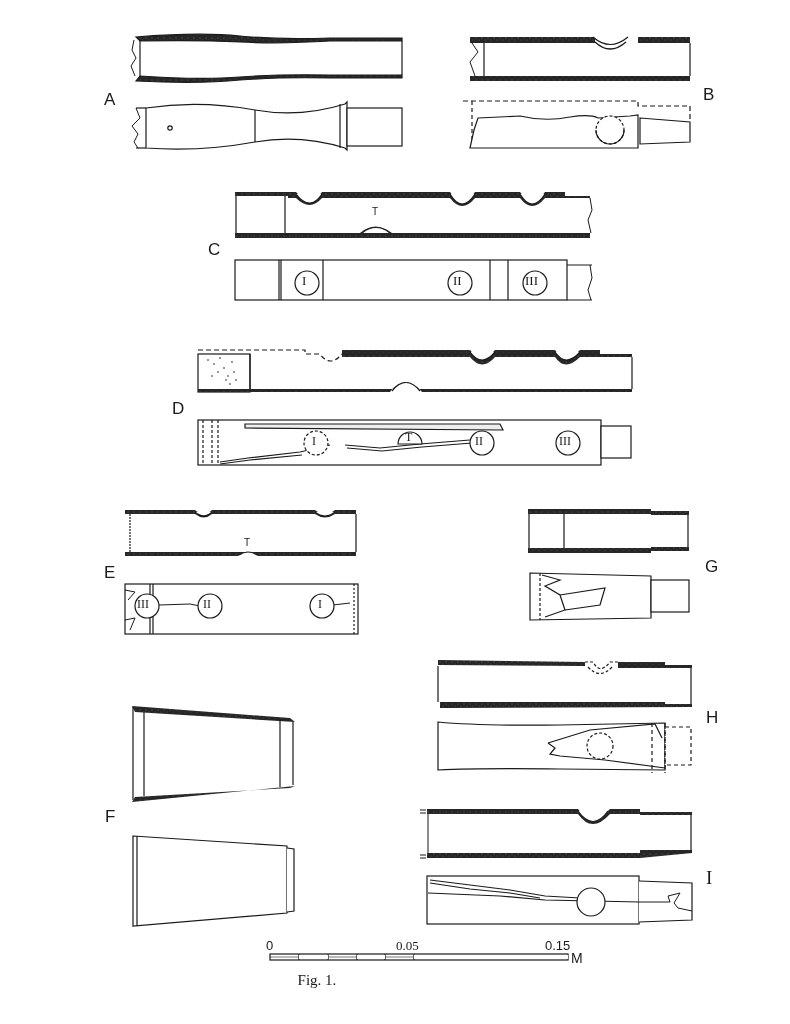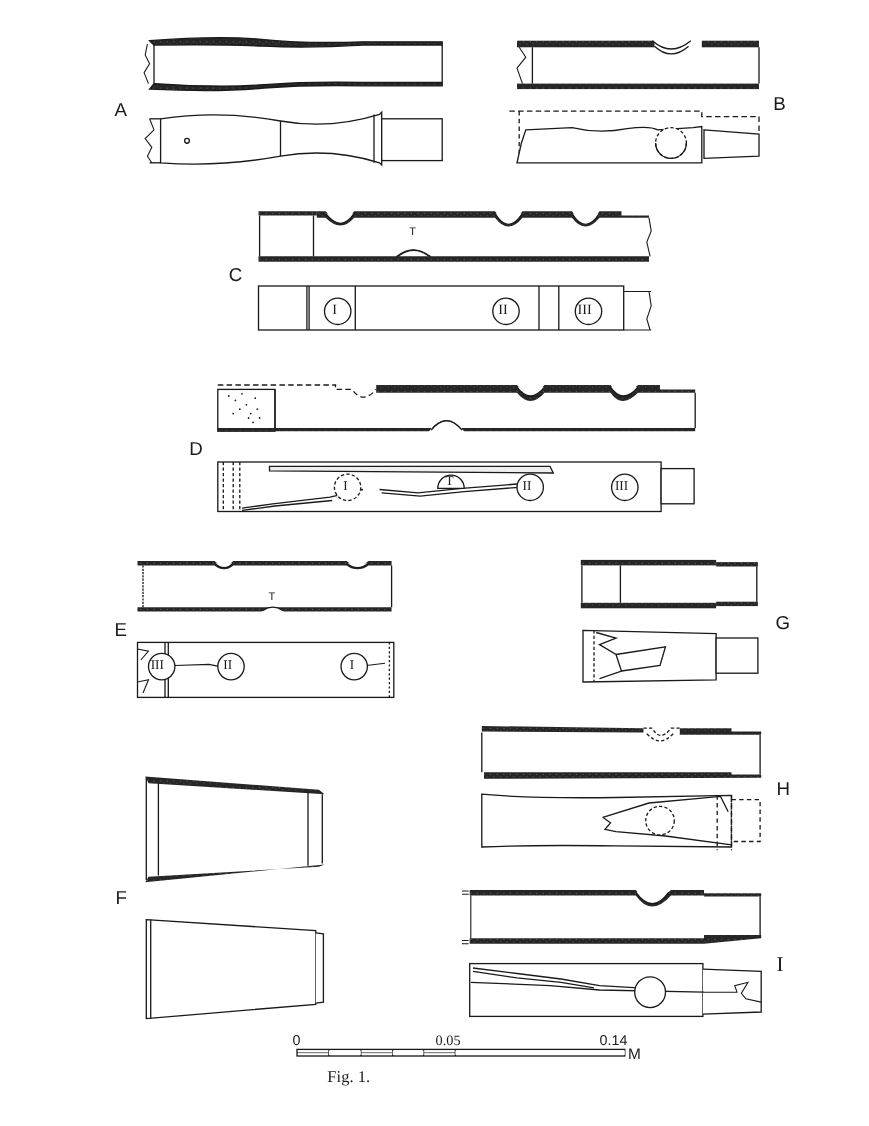--- a/index.html
+++ b/index.html
@@ -257,16 +257,16 @@
 <div class="lbl lbl-roman" style="left:405px; top:430px; font-size:12px;">T</div>
 <div class="lbl lbl-roman" style="left:475px; top:434px; font-size:12px;">II</div>
 <div class="lbl lbl-roman" style="left:559px; top:434px; font-size:12px;">III</div>
 
 <div class="lbl lbl-roman" style="left:137px; top:597px; font-size:12px;">III</div>
 <div class="lbl lbl-roman" style="left:203px; top:597px; font-size:12px;">II</div>
 <div class="lbl lbl-roman" style="left:318px; top:597px; font-size:12px;">I</div>
 
 <div class="scale-txt" style="left:266px; top:938px;">0</div>
 <div class="scale-txt" style="left:396px; top:938px;font-family:Liberation Serif, serif;">0.05</div>
-<div class="scale-txt" style="left:545px; top:938px;">0.14</div>
+<div class="scale-txt" style="left:545px; top:938px;">0.15</div>
 <div class="scale-txt" style="left:571px; top:950px; font-size:14px;">M</div>
 
 <div class="caption">Fig. 1.</div>
 
 </body></html>

